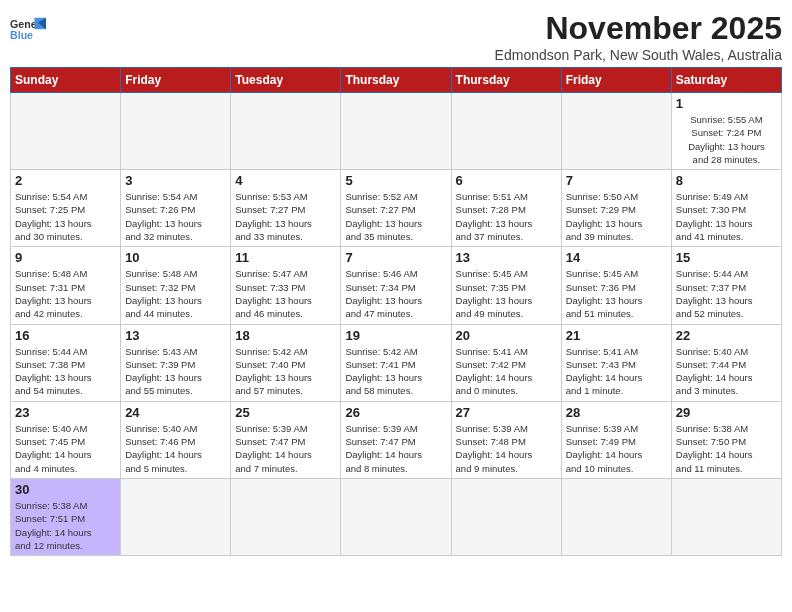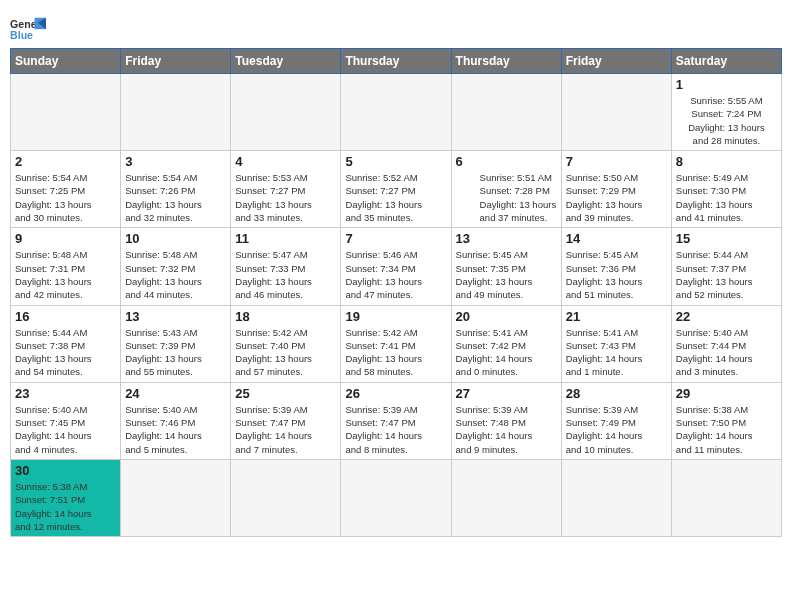--- a/index.html
+++ b/index.html
@@ -37,21 +37,21 @@
     .subtitle {
       font-size: 14px;
       color: #444;
     }
     .calendar {
       width: 100%;
       border-collapse: collapse;
       border: 1px solid #ccc;
     }
     .calendar th {
-      background: #737373;
+      background: #b91c1c;
       color: #fff;
       font-size: 12px;
       font-weight: bold;
       padding: 5px 4px;
       text-align: left;
       border: 1px solid #2a6aaf;
     }
     .calendar td {
       vertical-align: top;
       border: 1px solid #ccc;
@@ -71,35 +71,39 @@
       color: #222;
       display: block;
       margin-bottom: 2px;
     }
     .day-info {
       font-size: 9.5px;
       color: #333;
       line-height: 1.4;
     }
     .last-row td {
-      background: #14b8a6;
+      background: #c4b5fd;
     }
   </style>
 </head>
 <body>
 
 <div class="header-area">
   <div class="logo">
     <svg class="logo-icon" viewBox="0 0 44 34" xmlns="http://www.w3.org/2000/svg">
       <text x="0" y="14" font-size="13" font-weight="bold" fill="#333" font-family="Arial">General</text>
       <text x="0" y="28" font-size="13" font-weight="bold" fill="#4a90d9" font-family="Arial">Blue</text>
       <polygon points="30,2 44,2 44,16 30,16" fill="#4a90d9"></polygon>
       <polygon points="34,8 44,2 44,16" fill="#1a5fa0"></polygon>
     </svg>
   </div>
+  <div class="title-area">
+    <div class="month-title">November 2025</div>
+    <div class="subtitle">Edmondson Park, New South Wales, Australia</div>
+  </div>
 </div>
 
 <table class="calendar">
   <thead>
     <tr>
     <th>Sunday</th>
         <th>Friday</th>
         <th>Tuesday</th>
         <th>Thursday</th>
         <th>Thursday</th>
@@ -147,21 +151,21 @@
         </td>
         <td>
           <span class="day-number">5</span>
           <div class="day-info" style="white-space: pre-line;">Sunrise: 5:52 AM
 Sunset: 7:27 PM
 Daylight: 13 hours
 and 35 minutes.</div>
         </td>
         <td>
           <span class="day-number">6</span>
-          <div class="day-info" style="white-space: pre-line; margin-left: 24px;">Sunrise: 5:51 AM
+          <div class="day-info" style="white-space: pre-line;">Sunrise: 5:51 AM
 Sunset: 7:28 PM
 Daylight: 13 hours
 and 37 minutes.</div>
         </td>
         <td>
           <span class="day-number">7</span>
           <div class="day-info" style="white-space: pre-line;">Sunrise: 5:50 AM
 Sunset: 7:29 PM
 Daylight: 13 hours
 and 39 minutes.</div>

